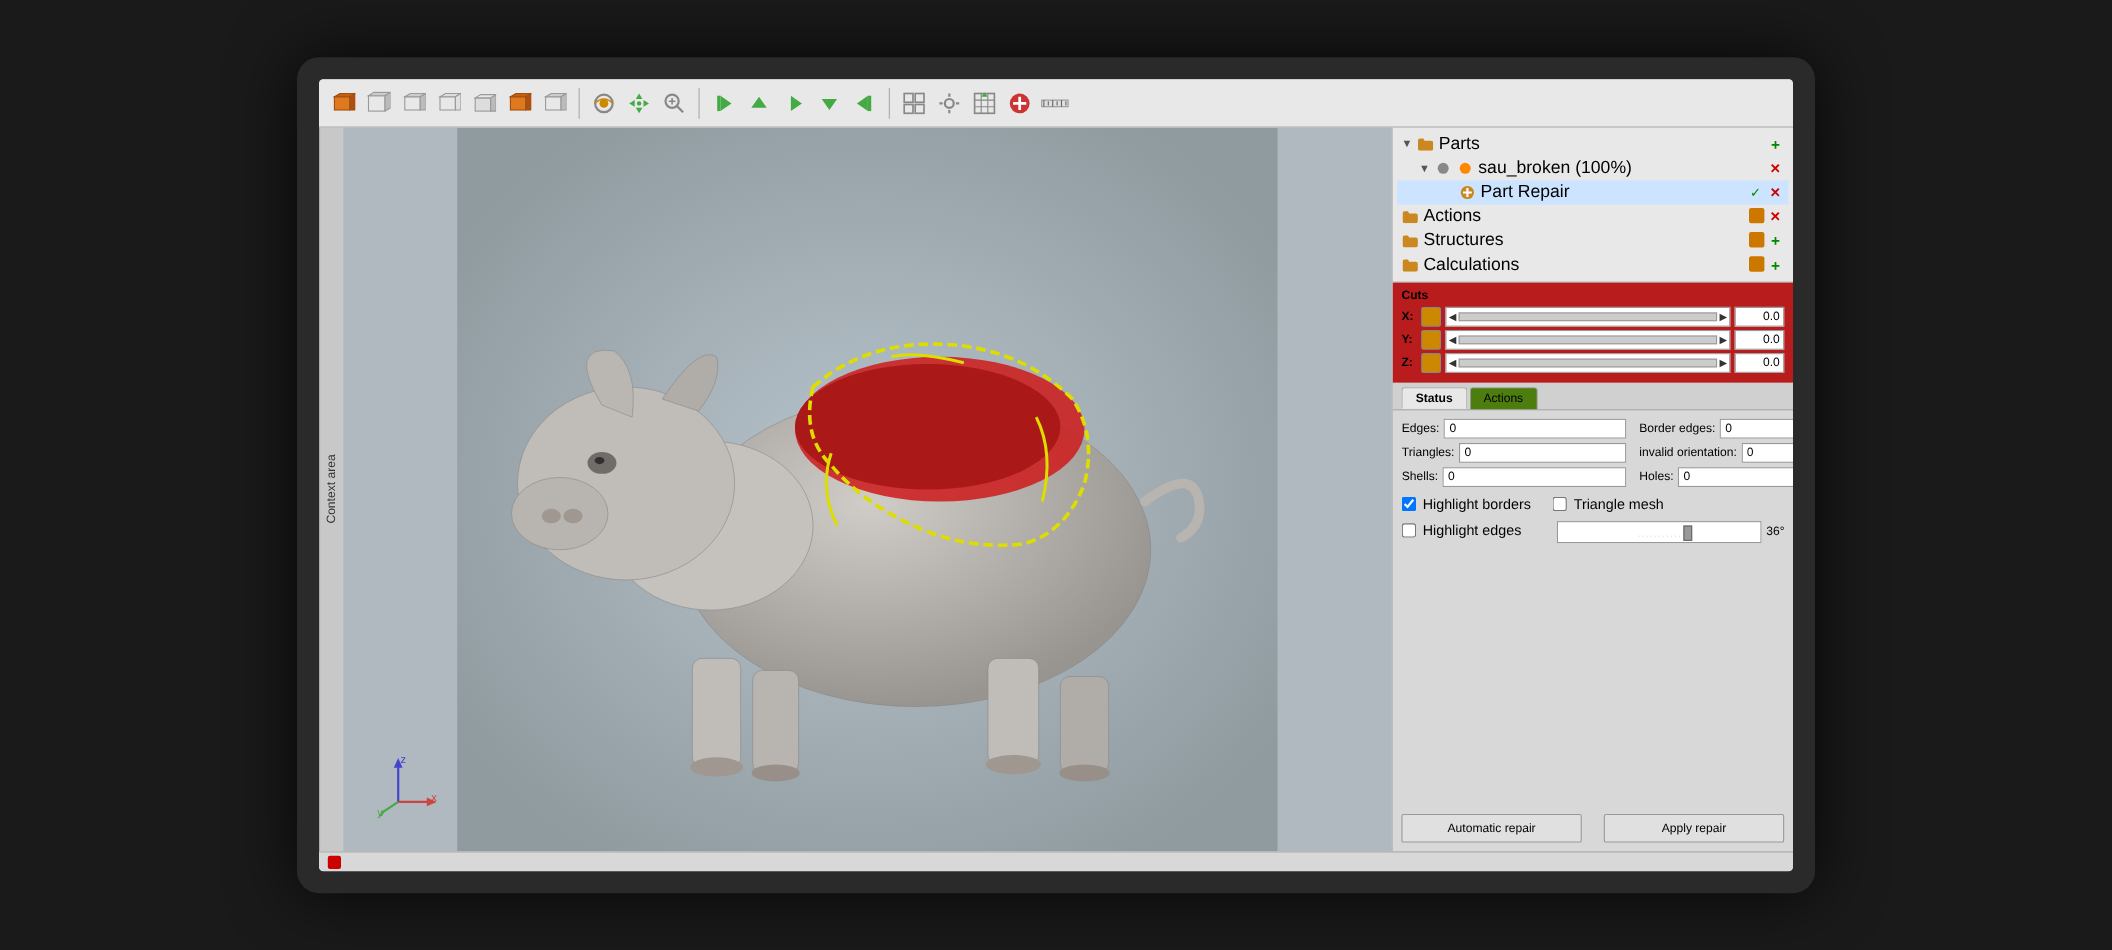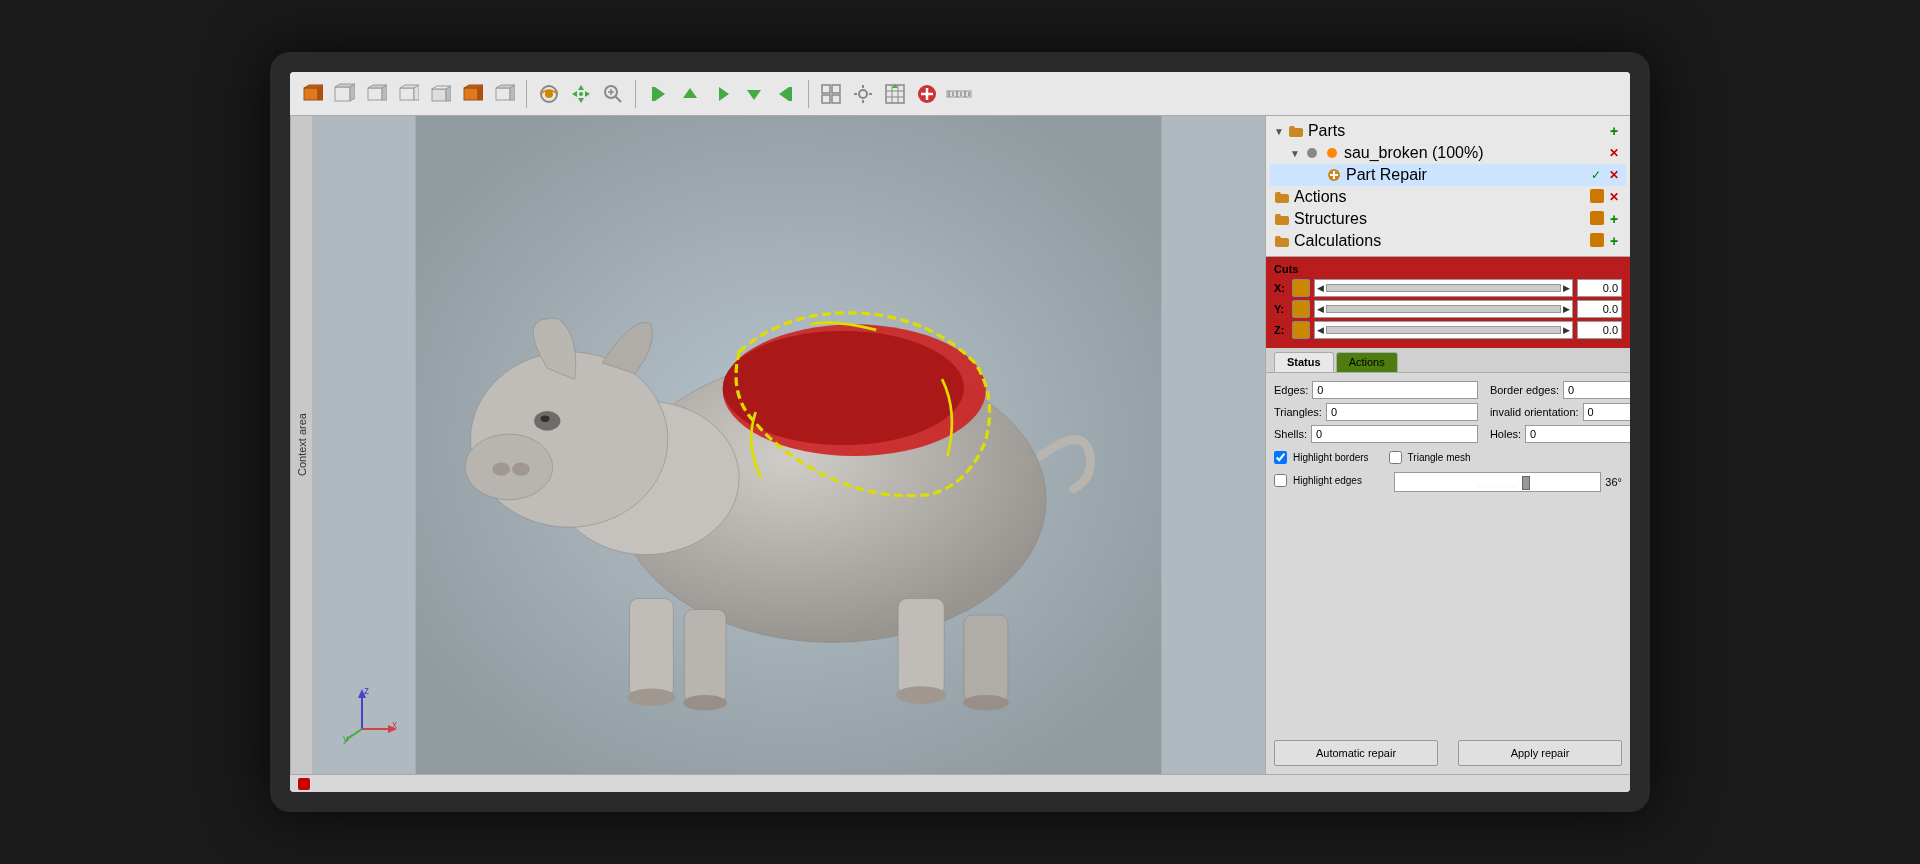--- a/index.html
+++ b/index.html
@@ -219,21 +219,21 @@
       padding: 1px 4px;
       height: 18px;
       min-width: 40px;
     }
     .checkbox-row {
       display: flex;
       align-items: center;
       gap: 6px;
       margin-bottom: 4px;
     }
-    .checkbox-label { font-size: 10px; }
+    .checkbox-label { font-size: 13px; }
     .angle-slider {
       flex: 1;
       position: relative;
       height: 18px;
       background: white;
       border: 1px solid #999;
     }
     .angle-value { font-size: 11px; }
     .buttons-row {
       display: flex;

